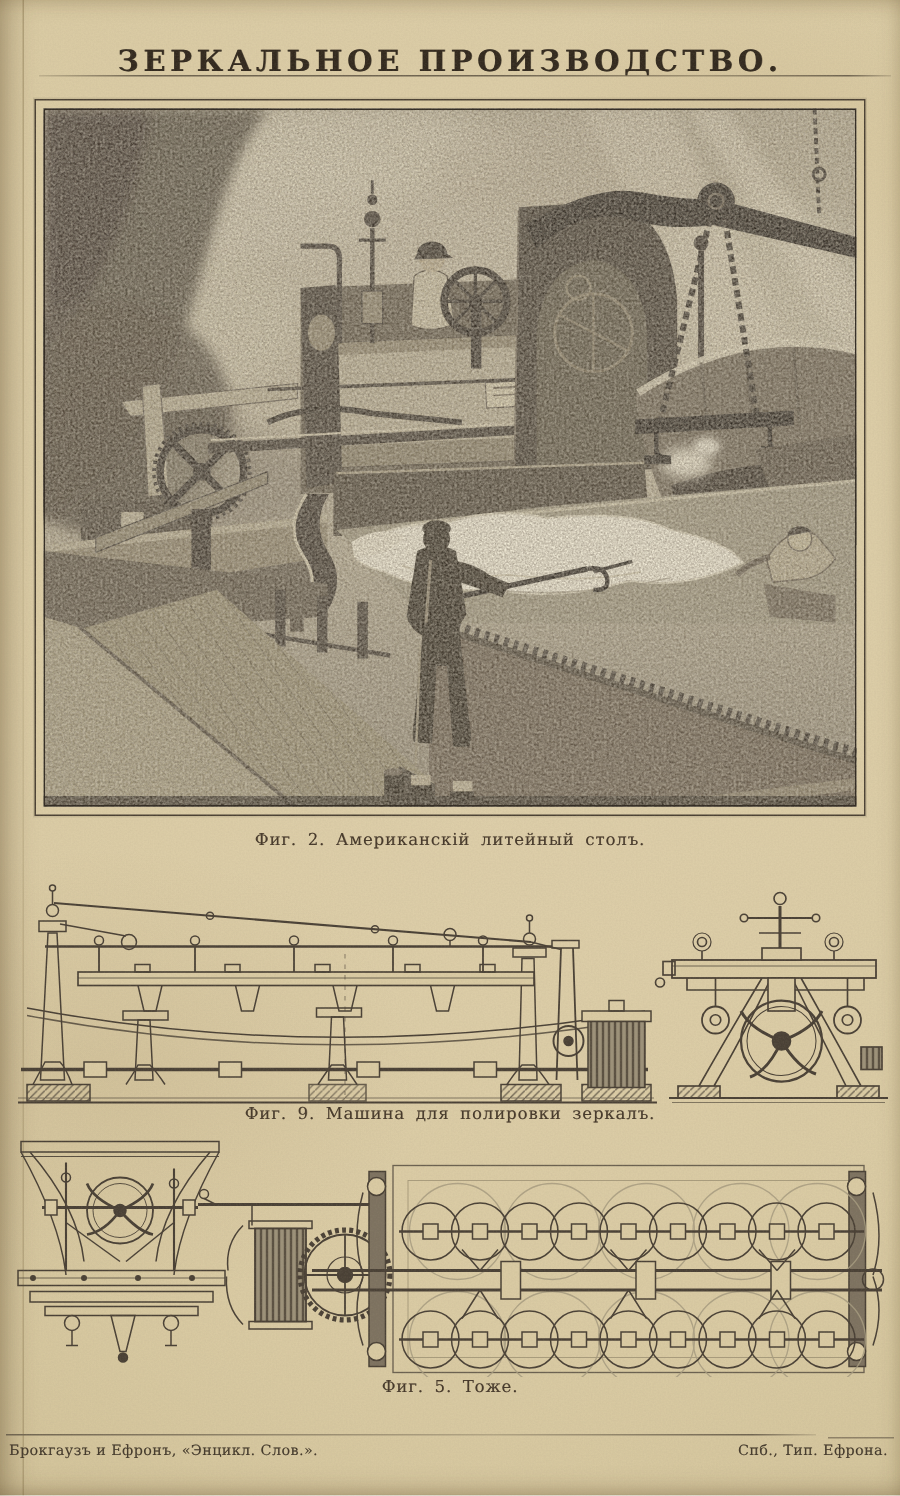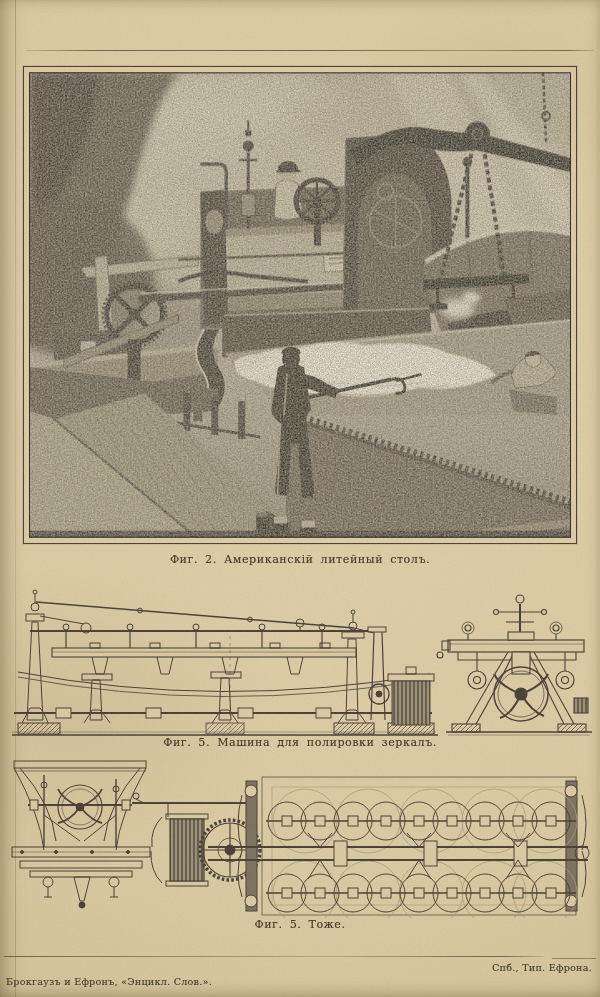--- a/index.html
+++ b/index.html
@@ -25,31 +25,32 @@
   .cap{width:600px;left:0;text-align:center;font-size:11px;letter-spacing:.6px;word-spacing:3px;color:#46392b;
     text-shadow:.25px .25px 0 rgba(70,57,43,.45);white-space:nowrap;}
   .cap2{top:553px;}
   .cap4{top:736px;}
   .cap5{top:918px;text-align:center;}
   .figsvg{left:0;}
   .foot-rule{left:4px;top:956px;width:540px;height:1px;background:linear-gradient(90deg,#6f6450,rgba(111,100,80,.35) 60%,#6f6450 92%,rgba(111,100,80,.2));}
   .foot-rule2{left:552px;top:958px;width:44px;height:1px;background:#6f6450;opacity:.7;}
   .footer{top:962px;font-size:9.5px;color:#443a2c;letter-spacing:.3px;white-space:nowrap;
     text-shadow:.2px .2px 0 rgba(68,58,44,.4);}
-  .fl{left:6px;margin-top:14px;}
+  .fl{left:6px;}
   .fr{right:8px;text-align:center;}
   .tex{left:0;top:0;pointer-events:none;z-index:60;}
 </style>
 </head>
 <body>
 
 <div class="page">
 
   <div class="abs fold"></div>
 
+  <h1 class="abs title">ЗЕРКАЛЬНОЕ ПРОИЗВОДСТВО.</h1>
   <div class="abs title-rule"></div>
 
   <figure class="abs plate-frame" style="margin:0">
   <svg width="542" height="466" viewBox="0 0 544 467" role="img">
     <defs>
       <linearGradient id="sky" x1="0" y1="0" x2="0" y2="1">
         <stop offset="0" stop-color="#b2a88e"></stop>
             <stop offset="0.45" stop-color="#c2b89d"></stop>
             <stop offset="1" stop-color="#8f8672"></stop>
       </linearGradient>
@@ -410,21 +411,21 @@
       <line x1="506" y1="40" x2="534" y2="40"></line>
       <rect x="508" y="50" width="26" height="8" fill="#d9caa3"></rect>
       <circle cx="468" cy="46" r="6" stroke-width=".8"></circle>
         <circle cx="468" cy="46" r="3"></circle>
         <line x1="468" y1="52" x2="468" y2="58"></line>
       <circle cx="556" cy="46" r="6" stroke-width=".8"></circle>
         <circle cx="556" cy="46" r="3"></circle>
         <line x1="556" y1="52" x2="556" y2="58"></line>
     </g>
   </svg>
-  <figcaption class="abs cap cap4">Фиг. 5. Машина для полировки зеркалъ.</figcaption>
+  <figcaption class="abs cap cap4">Фиг. 9. Машина для полировки зеркалъ.</figcaption>
 
   <svg class="abs figsvg" style="top:755px" width="600" height="163" viewBox="0 0 600 163" role="img">
     <g stroke="#4a4136" fill="none" stroke-width="1">
       <rect x="14" y="6" width="132" height="7"></rect>
         <line x1="14" y1="16" x2="146" y2="16" stroke-width=".6"></line>
       <path d="M20,13 Q52,50 56,86"></path>
         <path d="M14,13 Q40,60 44,95"></path>
       <path d="M140,13 Q108,50 104,86"></path>
         <path d="M146,13 Q120,60 116,95"></path>
       <circle cx="80" cy="52" r="22" stroke-width="1.2"></circle>

